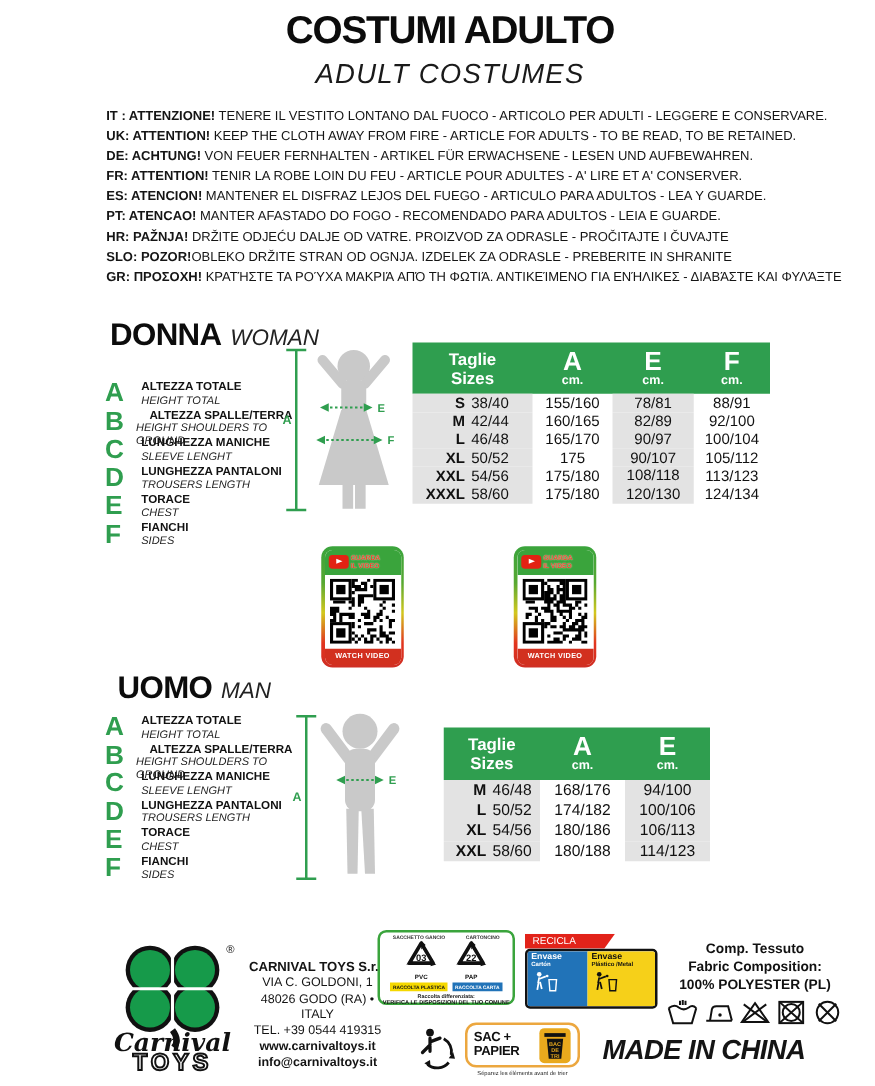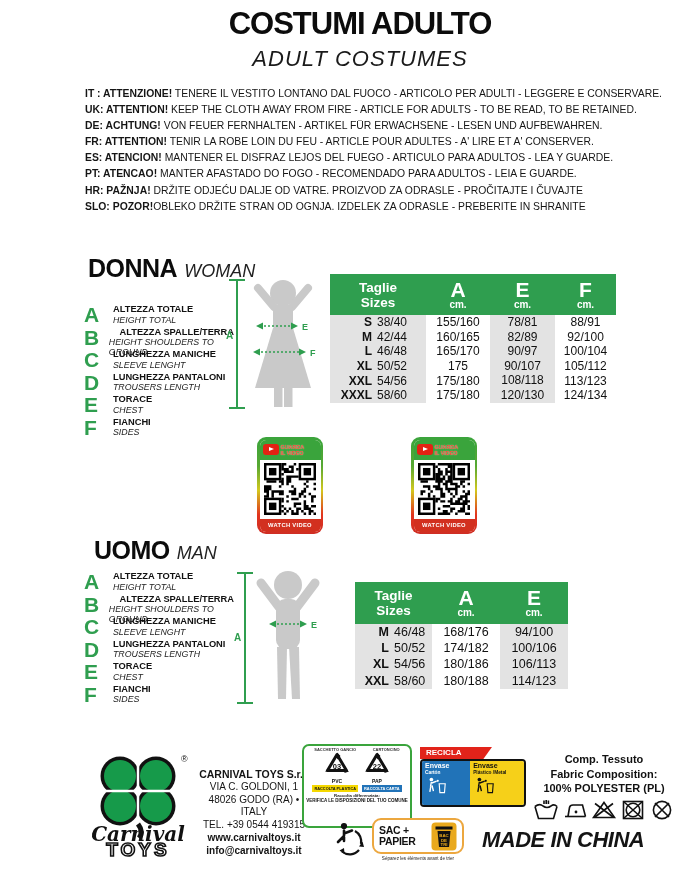--- a/index.html
+++ b/index.html
@@ -58,35 +58,35 @@
   .qrtoptext{font-size:5.4px;font-weight:bold;color:#e8432a;line-height:6px;text-shadow:0 0 1px #fff;}
   .qrmid{flex:1;display:flex;align-items:center;justify-content:center;}
   .qr{width:52px;height:52px;}
   .qrbot{background:var(--qr_red,#d2301f);height:13px;flex:none;color:#fff;font-size:5.8px;font-weight:bold;text-align:center;line-height:13px;letter-spacing:0.3px;}
 
   
   .addr{width:112px;text-align:center;font-size:10px;line-height:12.8px;color:#141414;}
   .addr .co{font-weight:bold;font-size:10.5px;}
   .addr .bold{font-weight:bold;}
 
-  .recybox{width:110px;height:84px;border:2px solid #3aa43c;border-radius:7px;box-sizing:border-box;
+  .recybox{width:110px;height:60px;border:2px solid #3aa43c;border-radius:7px;box-sizing:border-box;
     display:flex;flex-direction:column;align-items:center;padding:1px 2px;background:#fff;}
   .recylabels{display:flex;width:100%;justify-content:space-around;font-size:4px;font-weight:bold;color:#333;}
   .recysyms{display:flex;gap:14px;align-items:flex-start;}
   .mobius{text-align:center;}
   .mobius .mat{font-size:5px;font-weight:bold;line-height:5px;}
   .recytags{display:flex;gap:4px;margin-top:1px;}
   .tagy{background:#f5d800;color:#111;font-size:3.9px;font-weight:bold;padding:1px 2px;}
   .tagb{background:var(--envase_blue,#2173b8);color:#fff;font-size:3.9px;font-weight:bold;padding:1px 2px;}
   .recynote1{font-size:4.3px;font-weight:bold;color:#222;margin-top:1px;}
   .recynote2{font-size:4.5px;font-weight:bold;color:#111;}
 
   .recicla{width:112px;height:66px;}
   .recicla .tab{position:absolute;top:0;left:0;width:72px;height:12px;background:var(--recicla_red,#e2231a);
-    color:#fff;font-size:8px;font-weight:bold;line-height:12px;padding-left:6px;box-sizing:border-box;
+    color:#fff;font-size:8px;font-weight:normal;line-height:12px;padding-left:6px;box-sizing:border-box;
     clip-path:polygon(0 0,100% 0,88% 100%,0 100%);}
   .panels{position:absolute;top:12px;left:0;display:flex;border:2px solid #111;border-radius:4px;overflow:hidden;height:48px;width:106px;box-sizing:border-box;}
   .pblue{width:50px;background:var(--envase_blue,#2173b8);color:#fff;padding:1px 3px;box-sizing:border-box;}
   .pyellow{width:56px;background:var(--envase_yellow,#f6d019);color:#111;padding:1px 3px;box-sizing:border-box;}
   .p1{font-size:7px;font-weight:bold;line-height:7.5px;}
   .p2{font-size:4.8px;font-weight:bold;line-height:5.5px;}
   .tidy{width:22px;height:17px;display:block;margin-top:2px;}
 
   .fabric{width:152px;text-align:center;}
   .fabric .fl{font-size:11px;font-weight:bold;line-height:14.5px;}
@@ -118,20 +118,21 @@
       <div class="warn"><b>FR: ATTENTION!</b><span> TENIR LA ROBE LOIN DU FEU - ARTICLE POUR ADULTES - A' LIRE ET A' CONSERVER.</span></div>
 
       <div class="warn"><b>ES: ATENCION!</b><span> MANTENER EL DISFRAZ LEJOS DEL FUEGO - ARTICULO PARA ADULTOS - LEA Y GUARDE.</span></div>
 
       <div class="warn"><b>PT: ATENCAO!</b><span> MANTER AFASTADO DO FOGO - RECOMENDADO PARA ADULTOS - LEIA E GUARDE.</span></div>
 
       <div class="warn"><b>HR: PAŽNJA!</b><span> DRŽITE ODJEĆU DALJE OD VATRE. PROIZVOD ZA ODRASLE - PROČITAJTE I ČUVAJTE</span></div>
 
       <div class="warn"><b>SLO: POZOR!</b><span>OBLEKO DRŽITE STRAN OD OGNJA. IZDELEK ZA ODRASLE - PREBERITE IN SHRANITE</span></div>
 
+      <div class="warn"><b>GR: ΠΡΟΣΟΧΗ!</b><span> ΚΡΑΤΉΣΤΕ ΤΑ ΡΟΎΧΑ ΜΑΚΡΙΆ ΑΠΌ ΤΗ ΦΩΤΙΆ. ΑΝΤΙΚΕΊΜΕΝΟ ΓΙΑ ΕΝΉΛΙΚΕΣ - ΔΙΑΒΆΣΤΕ ΚΑΙ ΦΥΛΆΞΤΕ</span></div>
     </div>
 
   <div class="abs sec-head" style="left:88px;top:254px;">
     <span class="it">DONNA</span><span class="en">WOMAN</span>
   </div>
 
   <div class="abs mlist" style="left:84px;top:304px;">
 
       <div class="mitem">
         <div class="mletter">A</div>

